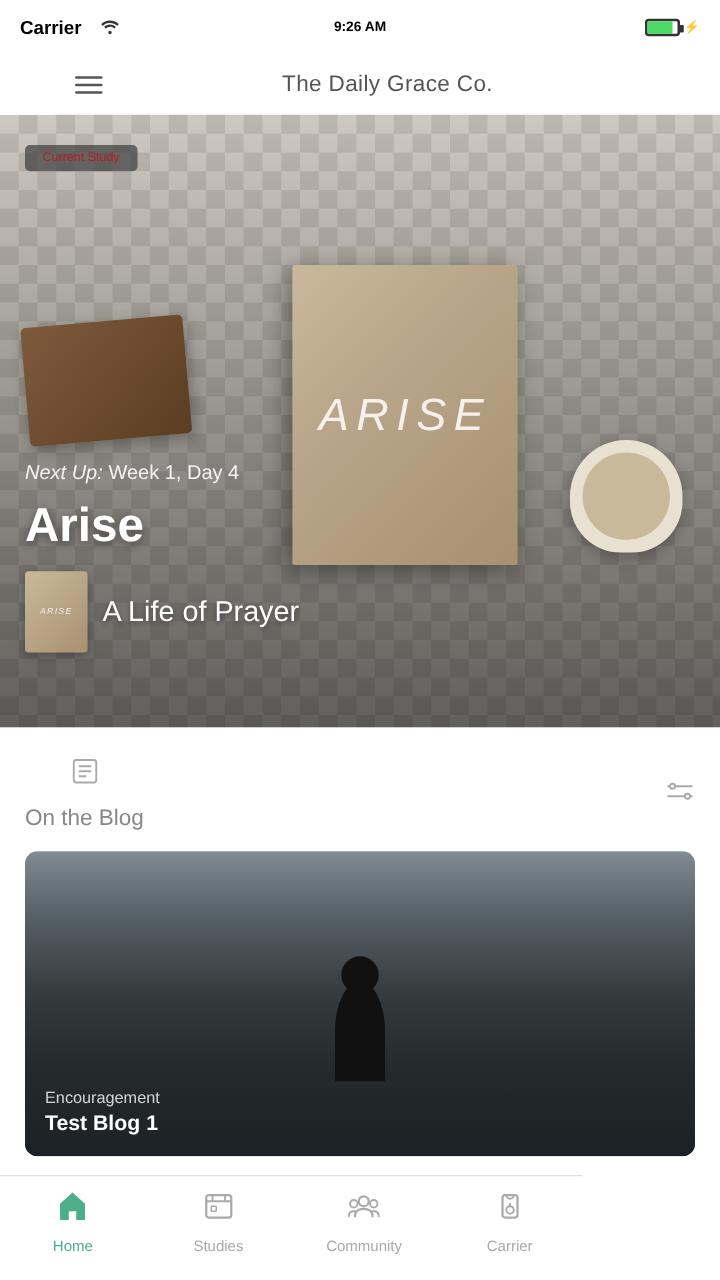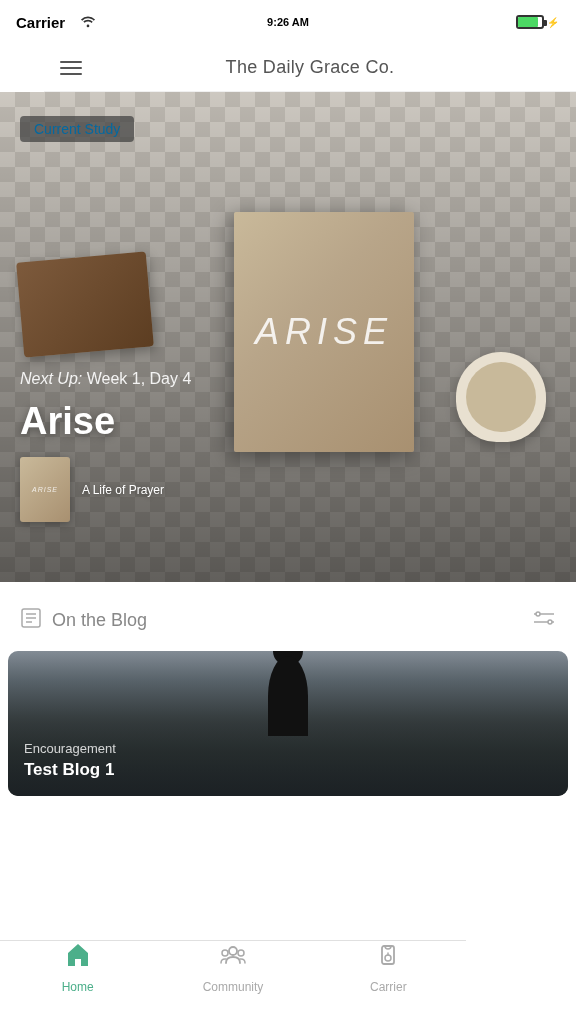--- a/index.html
+++ b/index.html
@@ -157,24 +157,24 @@
       border-radius: 4px;
       transform: rotate(-5deg);
       box-shadow: 2px 4px 12px rgba(0,0,0,0.3);
     }
 
     .current-study-badge {
       position: absolute;
       top: 24px;
       left: 20px;
       background: rgba(60, 60, 60, 0.7);
-      color: #0369a1;
+      color: #b91c1c;
       padding: 5px 14px;
       border-radius: 4px;
-      font-size: 14px;
+      font-size: 10px;
       font-weight: 500;
     }
 
     .hero-bottom-content {
       position: absolute;
       bottom: 60px;
       left: 20px;
       right: 20px;
     }
     .next-up-label {
@@ -207,62 +207,63 @@
       justify-content: center;
       font-size: 8px;
       color: rgba(255,255,255,0.9);
       font-style: italic;
       letter-spacing: 2px;
       box-shadow: 0 2px 8px rgba(0,0,0,0.3);
       overflow: hidden;
     }
     .study-subtitle {
       color: #fff;
-      font-size: 12px;
+      font-size: 23px;
       font-weight: 500;
       text-shadow: 0 1px 4px rgba(0,0,0,0.4);
     }
 
     
     .blog-section {
       background: #fff;
       padding-top: 24px;
     }
     .blog-header {
       display: flex;
       align-items: center;
       justify-content: space-between;
       padding: 0 20px;
       margin-bottom: 16px;
     }
     .blog-header-left {
       display: flex;
       align-items: center;
       gap: 10px;
+      flex-direction: column;
     }
     .blog-icon {
       color: #888;
       font-size: 20px;
     }
     .blog-header-title {
       font-size: 18px;
       color: #888;
       font-weight: 400;
     }
     .filter-icon {
       color: #888;
       font-size: 20px;
       cursor: pointer;
     }
 
     .blog-card {
-      margin: 0 8px;
+      margin: 0 20px;
       border-radius: 10px;
       overflow: hidden;
-      height: 145px;
+      height: 244px;
       position: relative;
       background: #2a2a2a;
     }
     .blog-card-bg {
       width: 100%;
       height: 100%;
       background: linear-gradient(
         180deg,
         rgba(100,110,120,0.6) 0%,
         rgba(50,55,60,0.7) 50%,
@@ -315,20 +316,21 @@
       position: fixed;
       bottom: 0;
       left: 0;
       width: 466px;
       height: 84px;
       background: #fff;
       border-top: 1px solid #e0e0e0;
       display: flex;
       align-items: flex-start;
       justify-content: space-around;
+      padding-top: 10px;
       margin-top: 16px;
     }
     .nav-item {
       display: flex;
       flex-direction: column;
       align-items: center;
       gap: 4px;
       cursor: pointer;
       min-width: 80px;
     }
@@ -452,20 +454,32 @@
 
   <div class="nav-item">
     <span class="nav-icon active">
       <svg width="28" height="28" viewBox="0 0 28 28" fill="none">
         <path d="M4 12L14 3L24 12V25H17V18H11V25H4V12Z" fill="#4caf8a"></path>
       </svg>
     </span>
     <span class="nav-label active">Home</span>
   </div>
 
+  <div class="nav-item">
+    <span class="nav-icon">
+      <svg width="28" height="28" viewBox="0 0 28 28" fill="none">
+        <rect x="4" y="5" width="20" height="18" rx="2" stroke="#aaa" stroke-width="1.8" fill="none"></rect>
+        <line x1="4" y1="10" x2="24" y2="10" stroke="#aaa" stroke-width="1.5"></line>
+        <line x1="9" y1="5" x2="9" y2="10" stroke="#aaa" stroke-width="1.5"></line>
+        <line x1="19" y1="5" x2="19" y2="10" stroke="#aaa" stroke-width="1.5"></line>
+        <rect x="8" y="14" width="4" height="4" rx="0.5" stroke="#aaa" stroke-width="1.2" fill="none"></rect>
+      </svg>
+    </span>
+    <span class="nav-label">Studies</span>
+  </div>
 
   <div class="nav-item">
     <span class="nav-icon">
       <svg width="28" height="28" viewBox="0 0 28 28" fill="none">
         <circle cx="14" cy="10" r="4" stroke="#aaa" stroke-width="1.8" fill="none"></circle>
         <circle cx="6" cy="12" r="3" stroke="#aaa" stroke-width="1.5" fill="none"></circle>
         <circle cx="22" cy="12" r="3" stroke="#aaa" stroke-width="1.5" fill="none"></circle>
         <path d="M2 22c0-3 2-4 4-4h1" stroke="#aaa" stroke-width="1.5" stroke-linecap="round"></path>
         <path d="M26 22c0-3-2-4-4-4h-1" stroke="#aaa" stroke-width="1.5" stroke-linecap="round"></path>
         <path d="M7 22c0-4 3-6 7-6s7 2 7 6" stroke="#aaa" stroke-width="1.8" stroke-linecap="round"></path>

